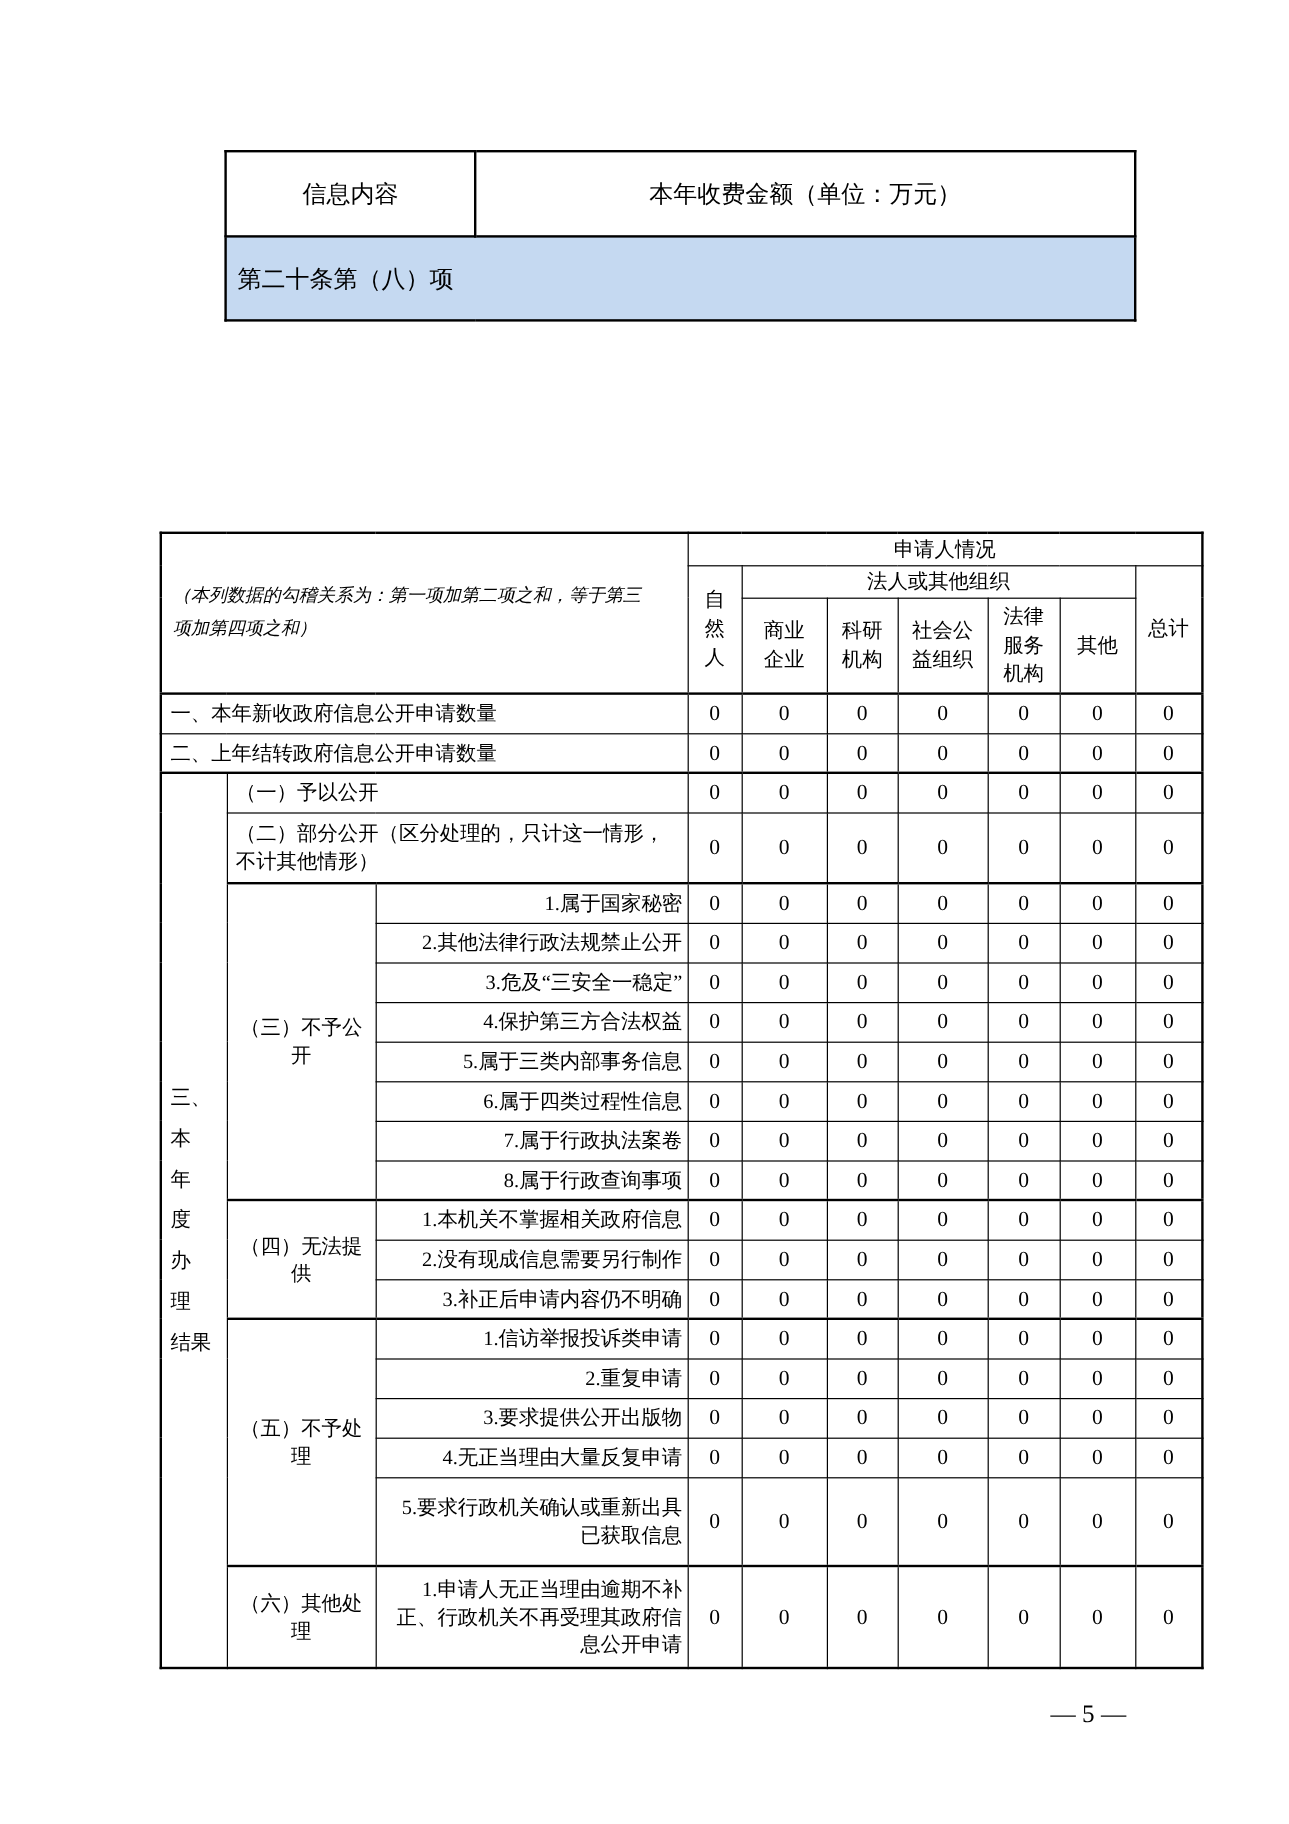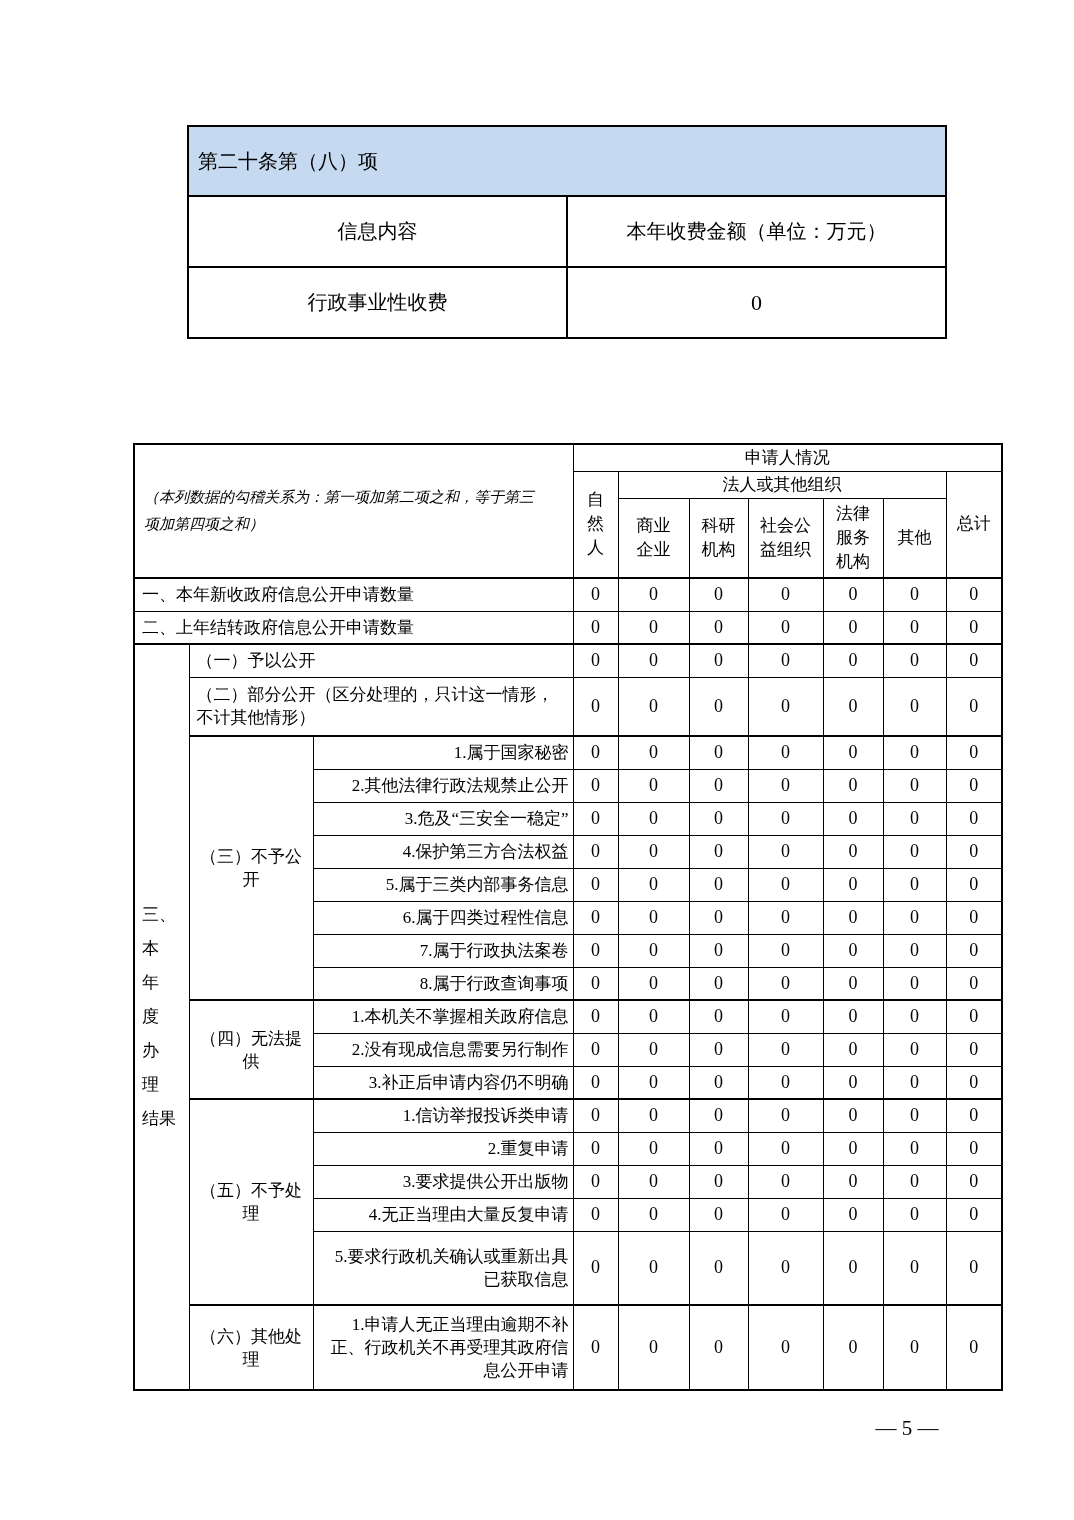--- a/index.html
+++ b/index.html
@@ -85,29 +85,25 @@
   }
 </style>
 </head>
 <body>
 
 <div class="page">
 
   <table class="fee-table">
     <tbody>
         <tr>
-      <td colspan="2" class="fee-head" id="fee-head-cell" style="background: rgb(197, 217, 241);">第二十条第（八）项</td>
-    </tr>
-    <tr>
       <td class="fee-label">信息内容</td>
       <td class="fee-value">本年收费金额（单位：万元）</td>
     </tr>
     <tr>
-      <td class="fee-label">行政事业性收费</td>
-      <td class="fee-value fee-num">0</td>
+      <td colspan="2" class="fee-head" id="fee-head-cell" style="background: rgb(197, 217, 241);">第二十条第（八）项</td>
     </tr>
   </tbody>
     </table>
 
 
   <table class="main-table">
     <colgroup>
       <col style="width:55px">
         <col style="width:124px">
         <col style="width:260px">

